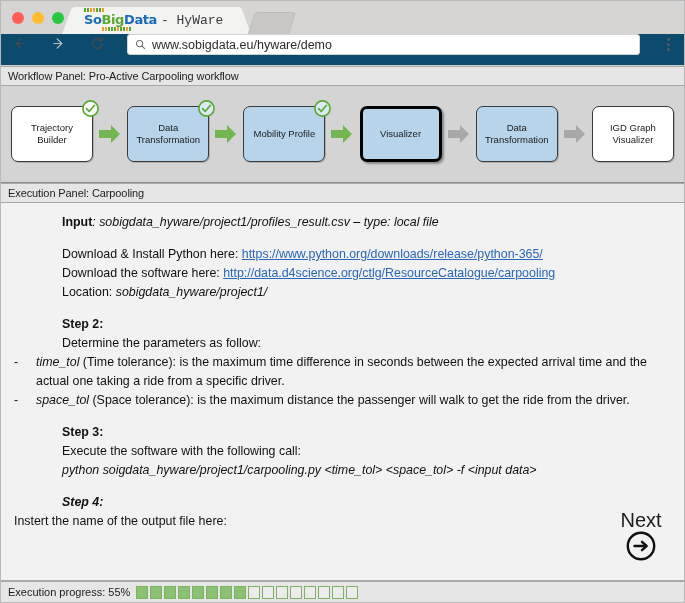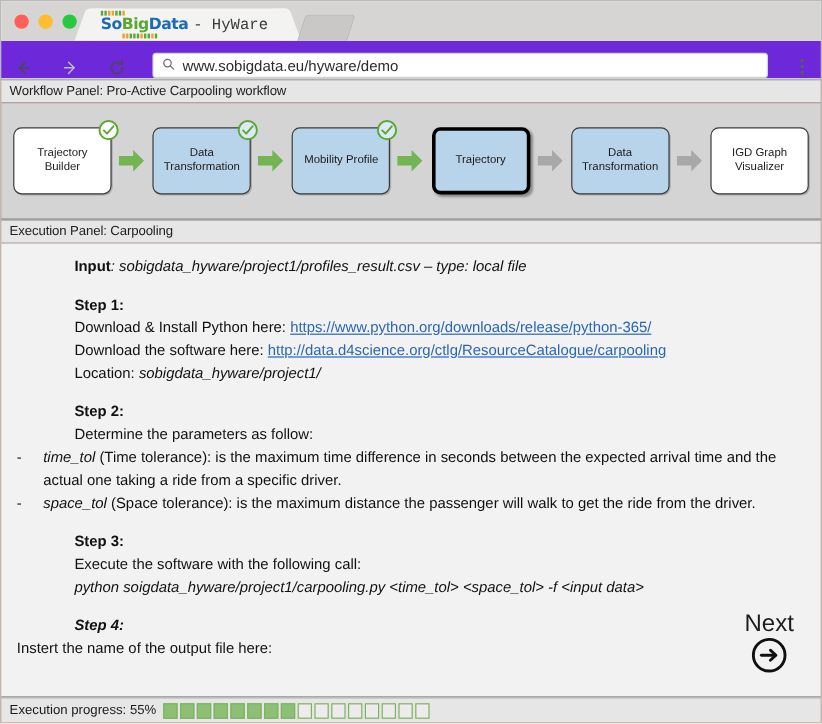--- a/index.html
+++ b/index.html
@@ -96,22 +96,22 @@
     margin-left: 12px;
     transform: skewX(-18deg);
     border: 1px solid #bcbbb9;
     border-bottom: none;
     box-sizing: border-box;
   }
 
   
   .toolbar {
     height: 31px;
-    background: #6d28d9;
-    display: flex; align-items: flex-end;
+    background: #0c4a6e;
+    display: flex; align-items: flex-start;
     padding: 0 9px;
     gap: 21px;
     border-bottom: 1px solid #cfcfcf;
     flex: 0 0 auto;
   }
   .navbtn {
     width: 18px; height: 18px;
     display: flex; align-items: center; justify-content: center;
     font-size: 16px; line-height: 1;
     color: #4a4a4a;
@@ -421,21 +421,21 @@
           </span>
         </div>
 
         <span class="arrow">
           <svg width="22" height="20" viewBox="0 0 22 20">
               <path d="M0 6 L12 6 L12 1 L21 10 L12 19 L12 14 L0 14 Z" fill="#72b552"></path>
             </svg>
         </span>
 
         <div class="node blue active">
-          <span>Trajectory</span>
+          <span>Visualizer</span>
         </div>
 
         <span class="arrow">
           <svg width="22" height="20" viewBox="0 0 22 20">
               <path d="M0 6 L12 6 L12 1 L21 10 L12 19 L12 14 L0 14 Z" fill="#a8a8a8"></path>
             </svg>
         </span>
 
         <div class="node blue">
           <span>Data Transformation</span>
@@ -457,21 +457,20 @@
     <div class="panel-header">Execution Panel: Carpooling</div>
 
     <div class="exec">
 
       <div class="blk">
         <b>Input</b><i>: sobigdata_hyware/project1/profiles_result.csv – type: local file</i>
       </div>
 
       <div class="spacer"></div>
 
-      <div class="blk"><b>Step 1:</b></div>
       <div class="blk">
         <span>Download &amp; Install Python here: </span><span class="lnk">https://www.python.org/downloads/release/python-365/</span>
       </div>
       <div class="blk">
         <span>Download the software here: </span><span class="lnk">http://data.d4science.org/ctlg/ResourceCatalogue/carpooling</span>
       </div>
       <div class="blk">
         <span>Location: </span><i>sobigdata_hyware/project1/</i>
       </div>
 

